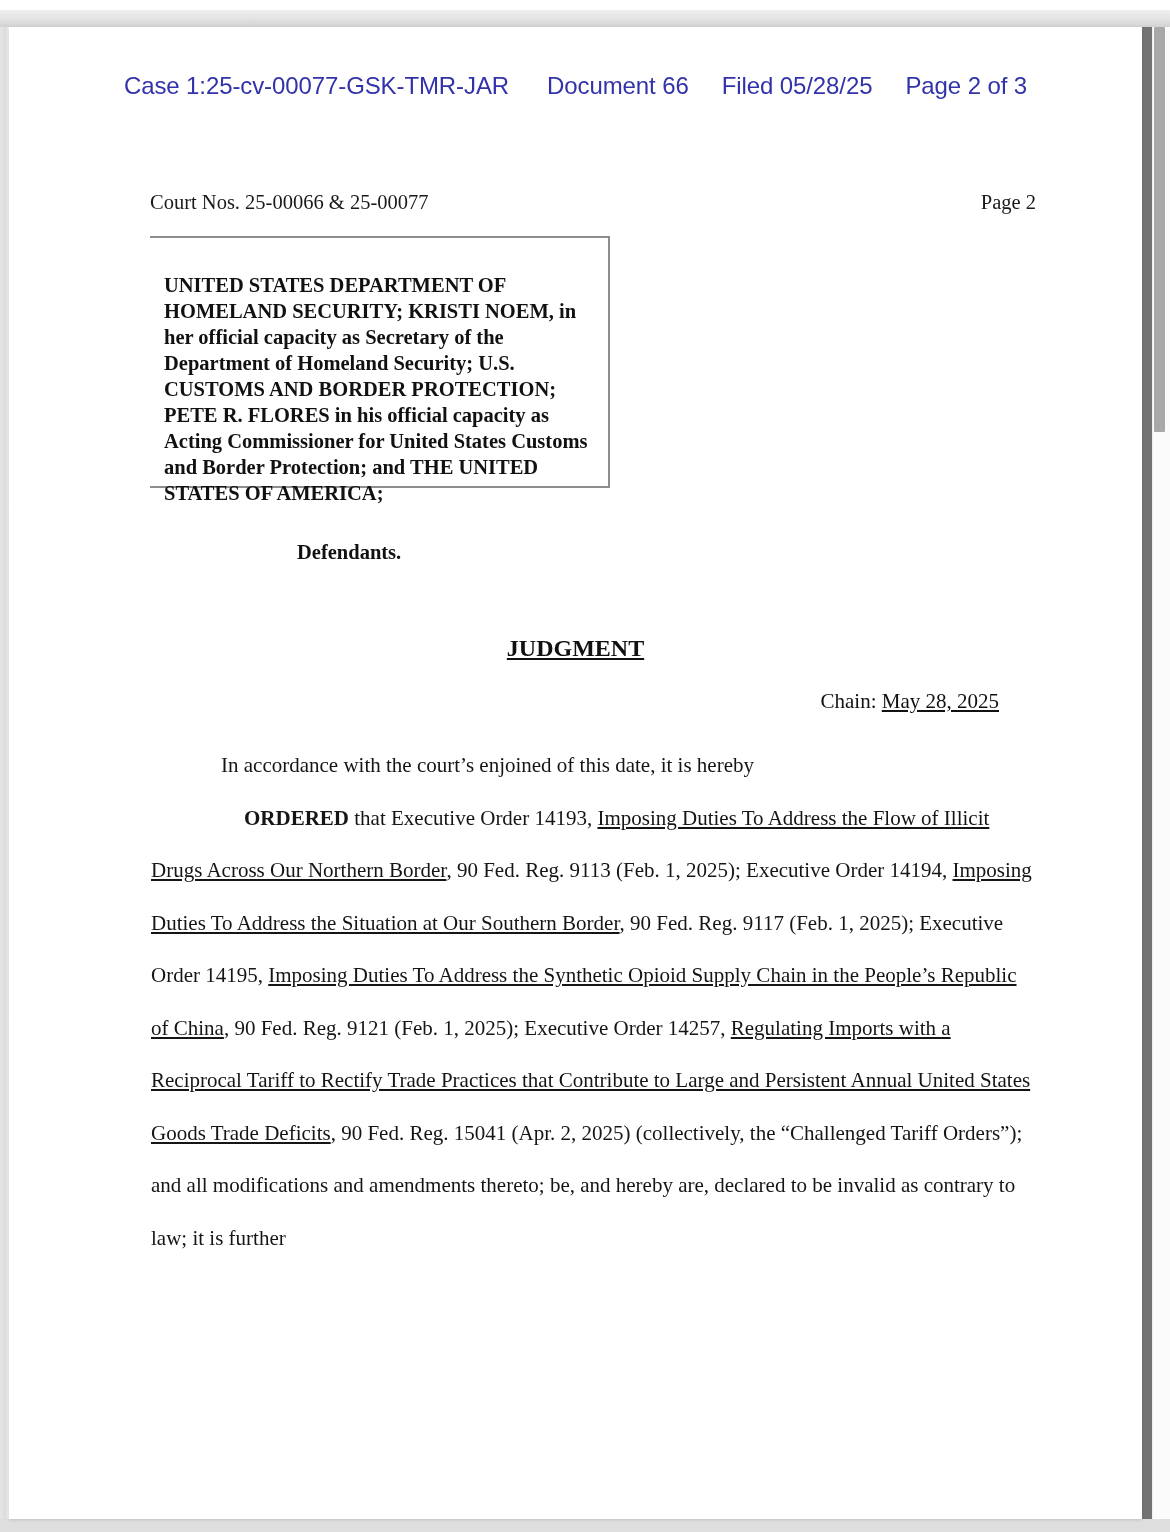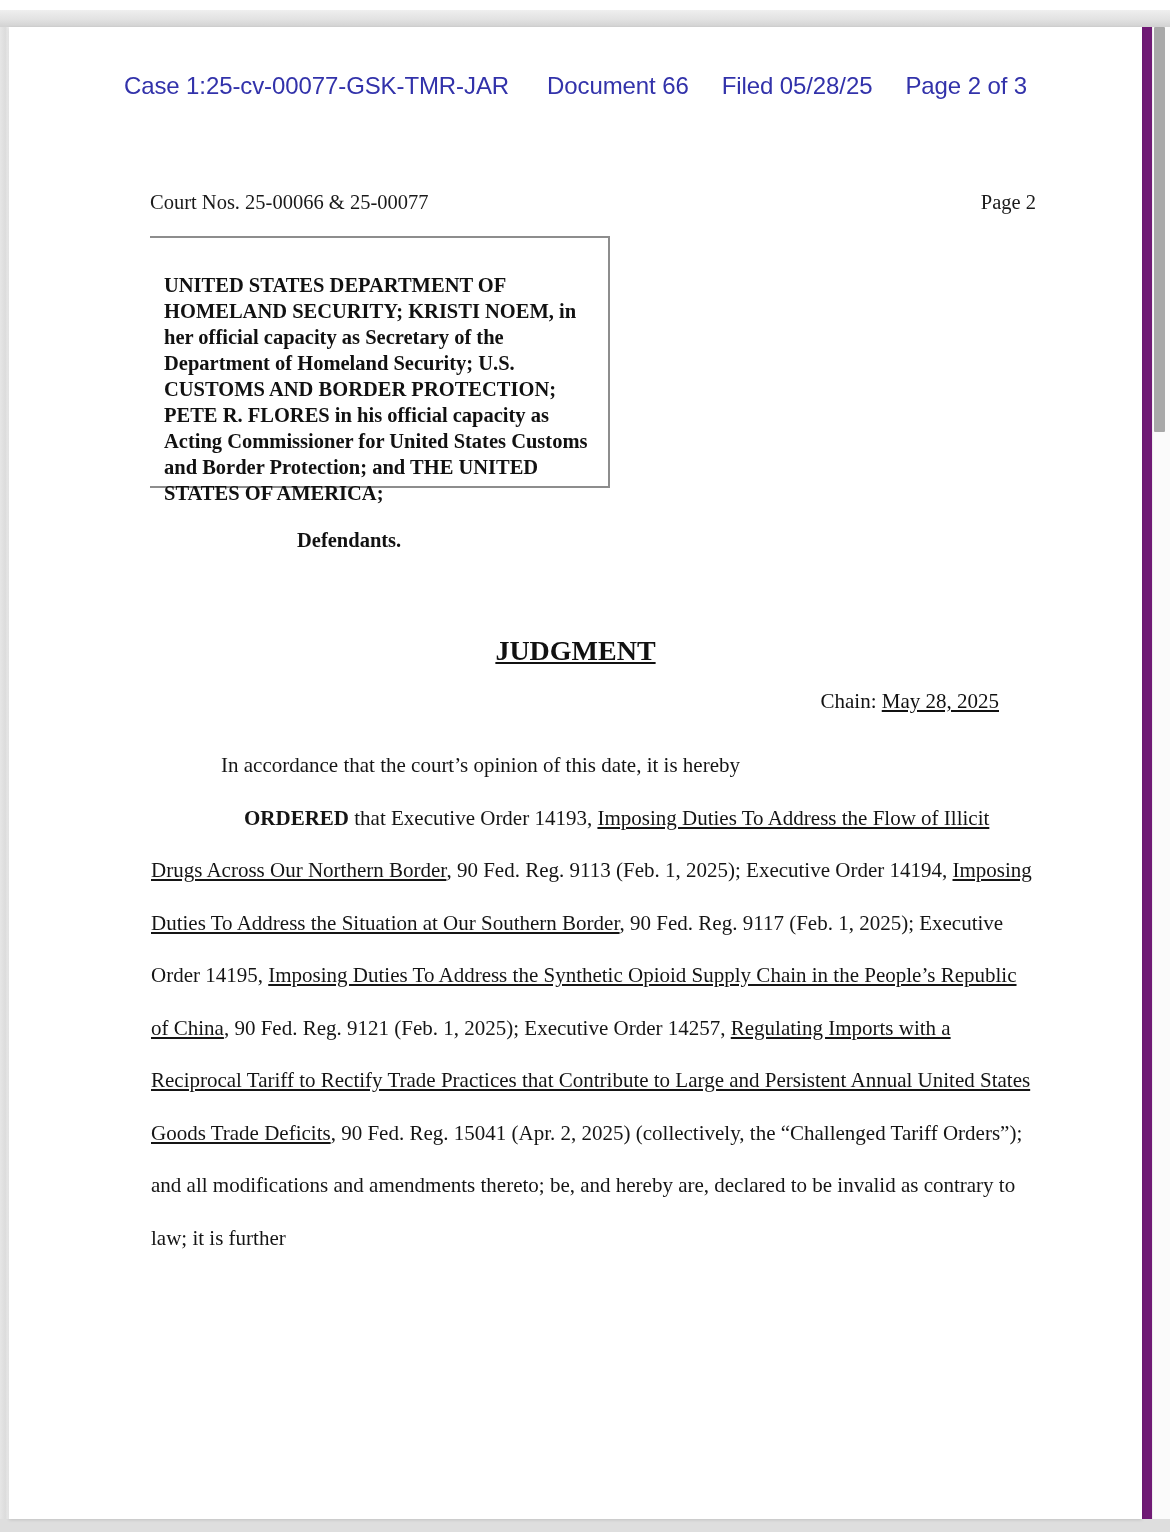--- a/index.html
+++ b/index.html
@@ -13,21 +13,21 @@
     height: 1532px;
     overflow: hidden;
     font-family: "Liberation Serif", "DejaVu Serif", serif;
     position: relative;
   }
 
   
   #viewer {
     position: absolute;
     inset: 0;
-    background: #701a75;
+    background: #737373;
   }
   .chrome-top-strip {
     position: absolute;
     top: 0; left: 0; right: 0;
     height: 10px;
     background: #ffffff;
   }
   .chrome-band {
     position: absolute;
     top: 10px; left: 0; right: 0;
@@ -124,34 +124,34 @@
     top: 34px;
     width: 436px;
     font-weight: bold;
     font-size: 20.5px;
     line-height: 26px;
     color: #111111;
   }
   .caption-role {
     position: absolute;
     left: 147px;
-    top: 291px;
+    top: 303px;
     font-weight: bold;
     font-size: 20.5px;
     color: #111111;
   }
 
   
   .doc-title {
     position: absolute;
     left: 0; right: 0;
     top: 608px;
     text-align: center;
     font-weight: bold;
-    font-size: 28px;
+    font-size: 24px;
     color: #111111;
   }
   .doc-title u { text-decoration: underline; text-underline-offset: 2px; }
 
   .dated-line {
     position: absolute;
     right: 143px;
     top: 662px;
     font-size: 21px;
     color: #111111;
@@ -213,21 +213,21 @@
       <div class="caption-parties">UNITED STATES DEPARTMENT OF HOMELAND SECURITY; KRISTI NOEM, in her official capacity as Secretary of the Department of Homeland Security; U.S. CUSTOMS AND BORDER PROTECTION; PETE R. FLORES in his official capacity as Acting Commissioner for United States Customs and Border Protection; and THE UNITED STATES OF AMERICA;</div>
       <div class="caption-role">Defendants.</div>
     </div>
 
     <div class="doc-title"><u>JUDGMENT</u></div>
 
     <div class="dated-line"><span>Chain:</span> <u>May 28, 2025</u></div>
 
     <div class="body-copy">
 
-      <p class="last-of-para"><span>In accordance that the court’s opinion of this date, it is hereby</span></p>
+      <p class="last-of-para"><span>In accordance with the court’s enjoined of this date, it is hereby</span></p>
 
       <p><b>ORDERED</b><span> that Executive Order 14193, </span><u>Imposing Duties To Address the Flow of Illicit Drugs Across Our Northern Border</u><span>, 90 Fed. Reg. 9113 (Feb. 1, 2025); Executive Order 14194, </span><u>Imposing Duties To Address the Situation at Our Southern Border</u><span>, 90 Fed. Reg. 9117 (Feb. 1, 2025); Executive Order 14195, </span><u>Imposing Duties To Address the Synthetic Opioid Supply Chain in the People’s Republic of China</u><span>, 90 Fed. Reg. 9121 (Feb. 1, 2025); Executive Order 14257, </span><u>Regulating Imports with a Reciprocal Tariff to Rectify Trade Practices that Contribute to Large and Persistent Annual United States Goods Trade Deficits</u><span>, 90 Fed. Reg. 15041 (Apr. 2, 2025) (collectively, the “Challenged Tariff Orders”); and all modifications and amendments thereto; be, and hereby are, declared to be invalid as contrary to law; it is further</span></p>
 
 
     </div>
 
   </div>
 </div>
 
 </body></html>

